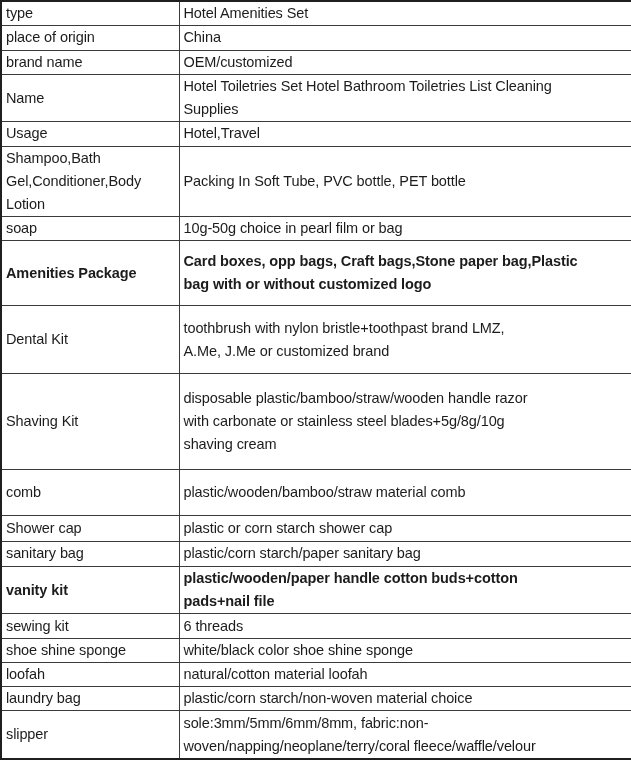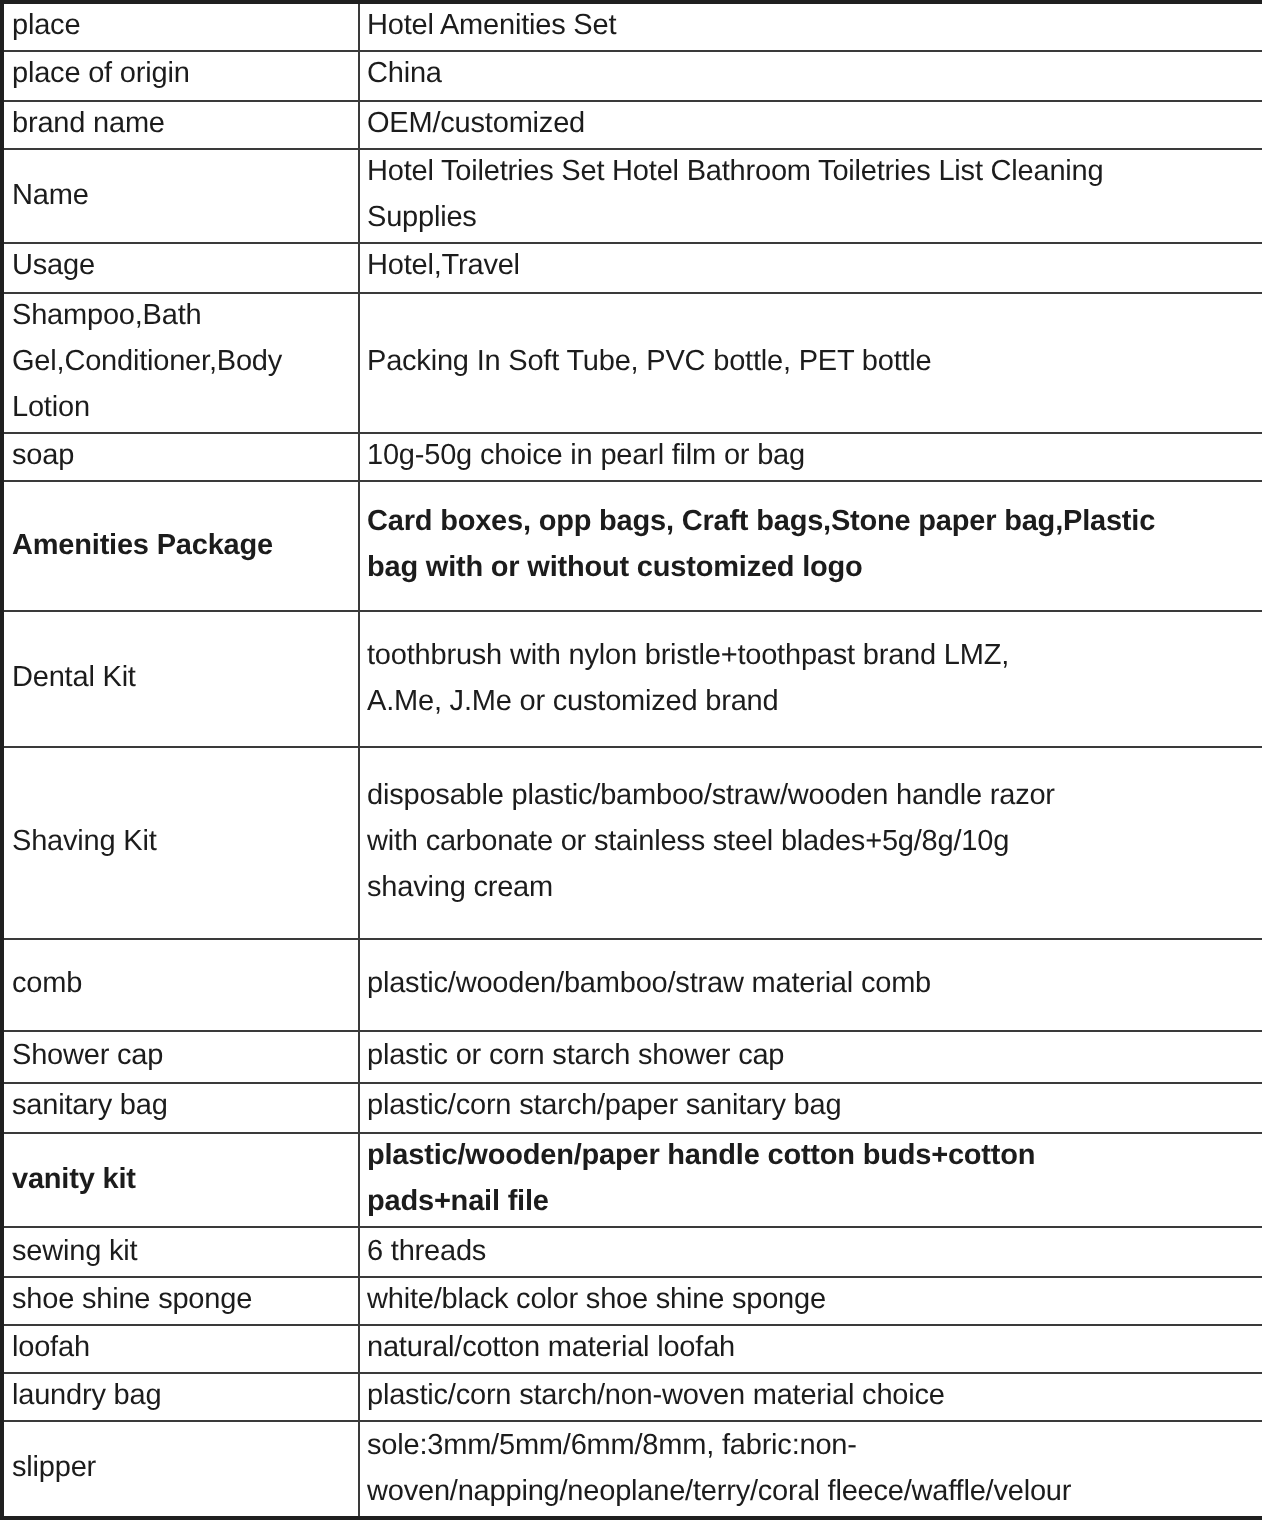--- a/index.html
+++ b/index.html
@@ -42,21 +42,21 @@
 <body>
 
 <div id="spec-sheet">
   <table class="spec-table">
     <colgroup>
       <col class="c-label">
       <col class="c-value">
     </colgroup>
     <tbody>
       <tr style="height:22px;">
-        <td class="label-cell">place</td>
+        <td class="label-cell">type</td>
         <td class="value-cell">Hotel Amenities Set</td>
       </tr>
       <tr style="height:23px;">
         <td class="label-cell">place of origin</td>
         <td class="value-cell">China</td>
       </tr>
       <tr style="height:23px;padding-left:44px;">
         <td class="label-cell">brand name</td>
         <td class="value-cell">OEM/customized</td>
       </tr>

